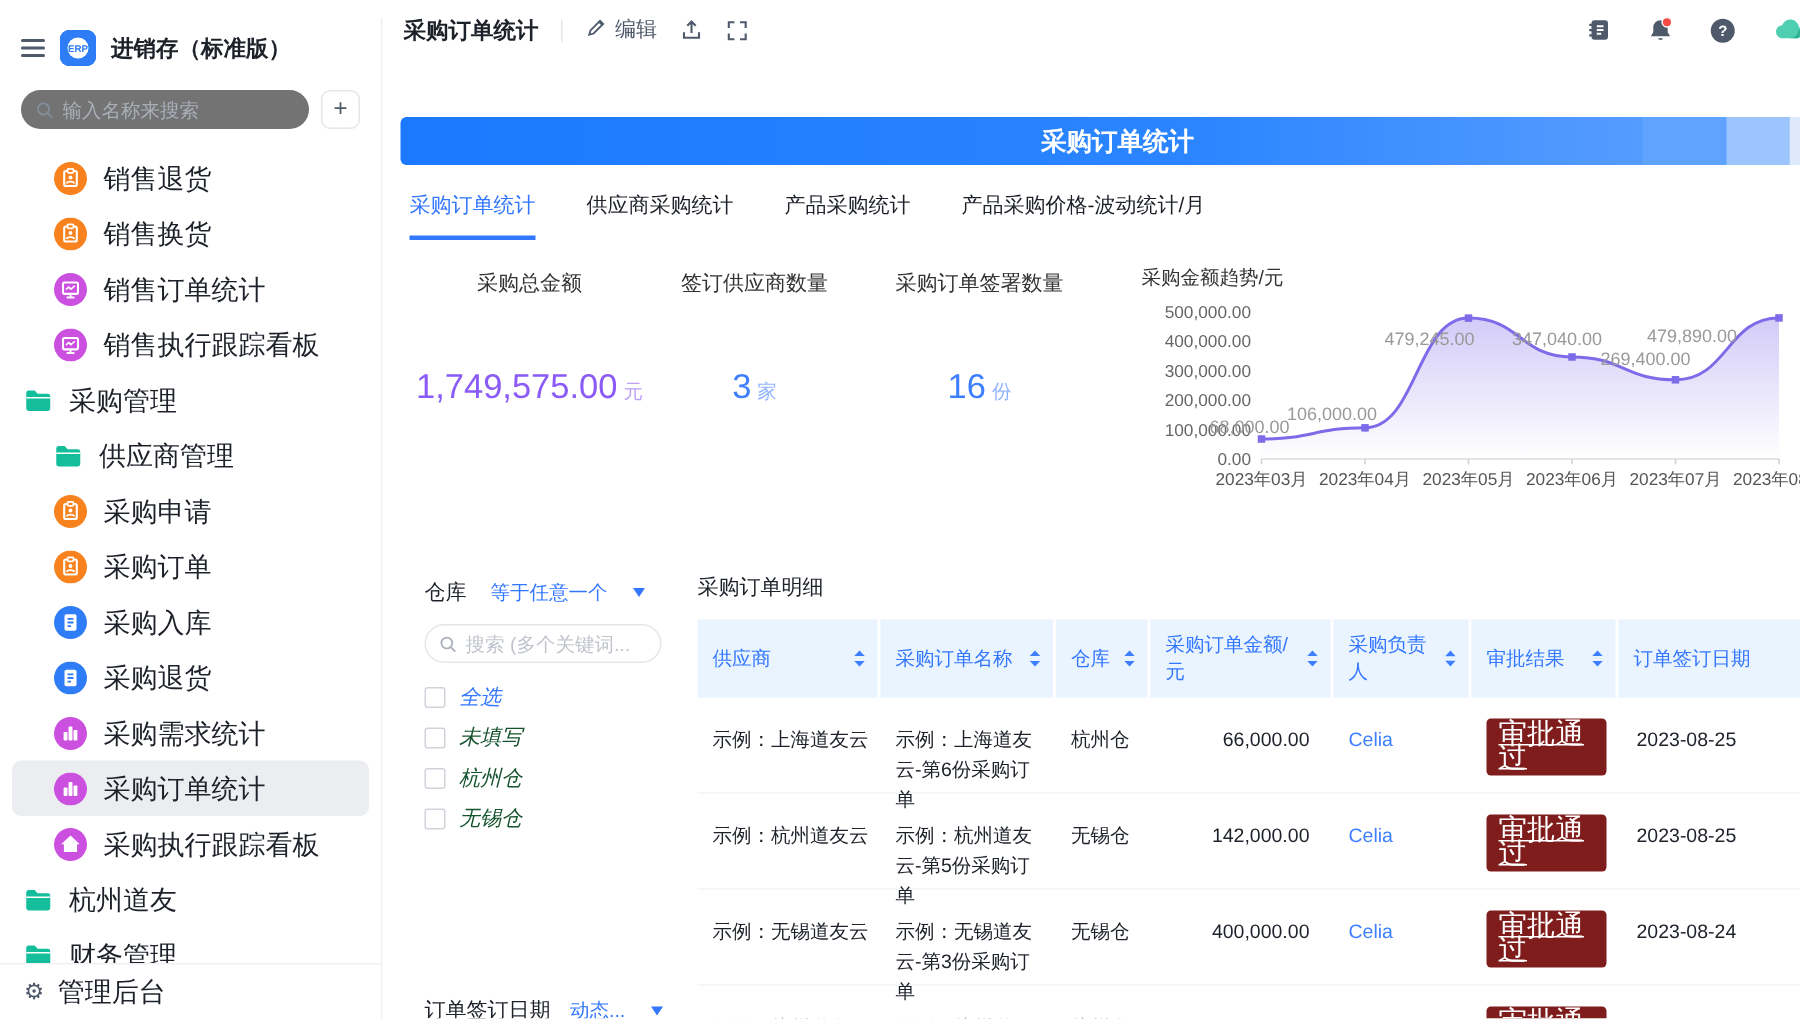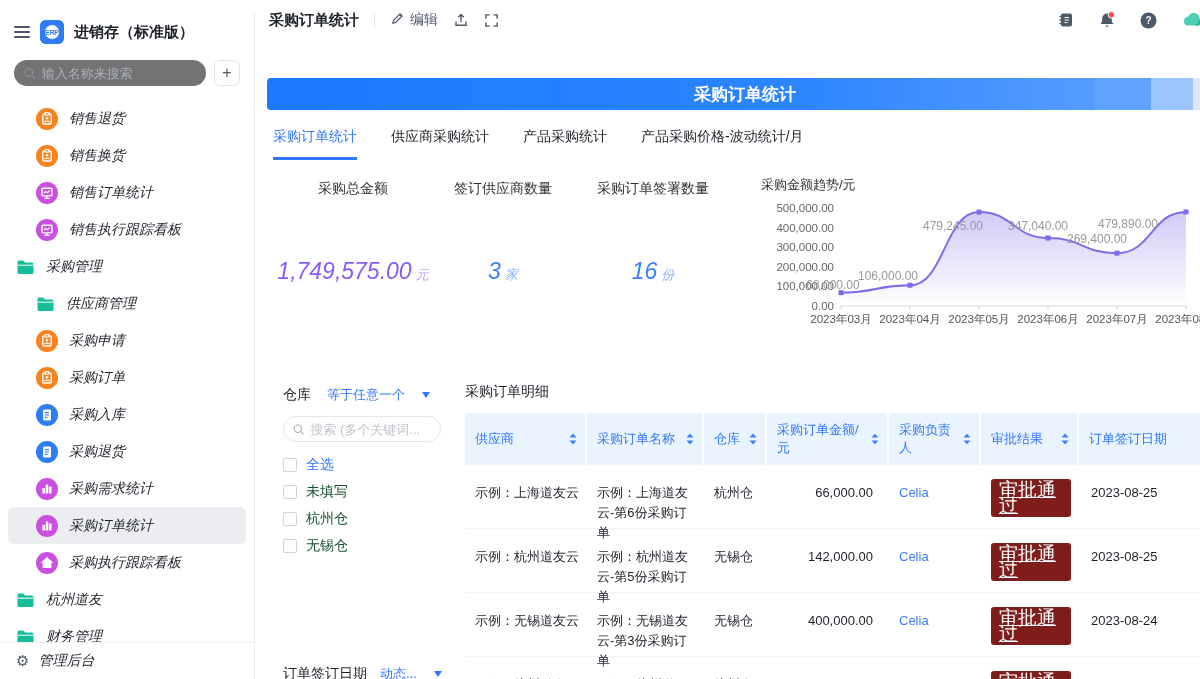--- a/index.html
+++ b/index.html
@@ -16,21 +16,21 @@
   .app-title { font-weight:bold; font-size:15px; }
   .search-row { display:flex; align-items:center; gap:8px; padding:8px 14px; }
   .search-box { flex:1; height:26px; background:#737373; border-radius:14px; display:flex; align-items:center; gap:6px; padding:0 10px; }
   .search-box input { border:0; outline:0; background:transparent; font-size:13px; width:100%; color:#1D2129; font-family:inherit; }
   .search-box input::placeholder { color:#A9AEB8; }
   .plus-btn { width:26px; height:26px; border:1px solid #E5E6EB; border-radius:6px; background:#fff; color:#4E5969; font-size:16px; line-height:24px; text-align:center; cursor:pointer; }
   .menu { flex:1; padding:6px 8px 0; overflow:hidden; }
   .menu-item { display:flex; align-items:center; gap:11px; height:37px; border-radius:6px; padding:0 8px; cursor:pointer; }
   .menu-item.lv1 { padding-left:28px; }
   .menu-item.selected { background:#ECEDF1; }
-  .menu-label { font-size:14px; color:#1D2129; white-space:nowrap;font-style:italic; }
+  .menu-label { font-size:18px; color:#1D2129; white-space:nowrap; }
   .side-divider { height:1px; background:#F0F1F3; }
   .side-admin { height:36px; display:flex; align-items:center; gap:9px; padding:0 16px; cursor:pointer; }
   .gear { font-size:15px; color:#4E5969; }
 
   
   main { flex:1; position:relative; display:flex; flex-direction:column; background:#fff; }
   .topbar { height:40px; display:flex; align-items:center; justify-content:space-between; padding:0 32px 0 14px; }
   .tb-left { display:flex; align-items:center; gap:15px; }
   .tb-title { font-weight:bold; font-size:15px; }
   .tb-sep { width:1px; height:15px; background:#E5E6EB; }
@@ -49,36 +49,36 @@
   .tabs { display:flex; gap:34px; margin-top:18px; padding:0 6px; }
   .tab { font-size:14px; color:#1D2129; padding-bottom:11px; border-bottom:3px solid transparent; cursor:pointer; white-space:nowrap; }
   .tab.active { color:#3377FF; border-bottom-color:#3377FF; }
 
   .stats { display:flex; margin-top:16px; }
   .stat { text-align:center; padding-top:4px; }
   .stat:nth-child(1) { width:172px; }
   .stat:nth-child(2) { width:128px; }
   .stat:nth-child(3) { width:172px; }
   .stat .lbl { font-size:14px; color:#333; }
-  .stat .val { margin-top:60px; font-size:23px; white-space:nowrap;font-style:italic; }
+  .stat .val { margin-top:46px; font-size:23px; white-space:nowrap; }
   .stat .unit { font-size:13px; margin-left:4px; }
   .chart-box { flex:1; padding-left:22px; min-width:0; }
   .chart-title { font-size:13px; color:#333; }
 
   .lower { display:flex; gap:24px; margin-top:28px; padding-left:16px; }
   .filter { width:158px; min-width:158px; display:flex; flex-direction:column; height:300px; }
   .f-row { display:flex; align-items:center; gap:16px; height:24px; }
   .f-label { font-size:14px; color:#1D2129; white-space:nowrap; }
   .f-op { color:#3377FF; font-size:13px; display:flex; align-items:center; gap:17px; cursor:pointer; white-space:nowrap; }
   .caret { width:0; height:0; border-left:4.5px solid transparent; border-right:4.5px solid transparent; border-top:6px solid #3377FF; }
   .f-search { margin-top:9px; height:26px; border:1px solid #E5E6EB; border-radius:14px; display:flex; align-items:center; gap:6px; padding:0 9px; }
   .f-search input { border:0; outline:0; font-size:13px; width:100%; color:#1D2129; font-family:inherit; }
   .f-search input::placeholder { color:#C0C4CC; }
   .f-opts { margin-top:9px; }
-  .f-opt { display:flex; align-items:center; gap:9px; height:27px; cursor:pointer; }
+  .f-opt { display:flex; align-items:center; gap:9px; height:27px; cursor:pointer;font-style:italic; }
   .cb { width:14px; height:14px; min-width:14px; border:1px solid #D0D3D9; border-radius:2px; background:#fff; }
   .f-opt .opt-label { font-size:14px; color:#14532d; }
   .f-opt.all .opt-label { color:#3377FF; }
   .f-date { margin-top:auto; display:flex; align-items:center; gap:13px; }
 
   .tablewrap { flex:1; min-width:0; }
   .t-title { font-size:14px; color:#1D2129; height:24px; }
   .thead { display:grid; grid-template-columns:122px 117px 63px 122px 92px 98px 1fr; margin-top:6px; }
   .th { background:#EAF4FF; border-right:2px solid #fff; height:52px; display:flex; align-items:center; justify-content:space-between; padding:0 8px 0 10px; color:#3377FF; font-size:13px; cursor:pointer; }
   .th:last-child { border-right:0; }

